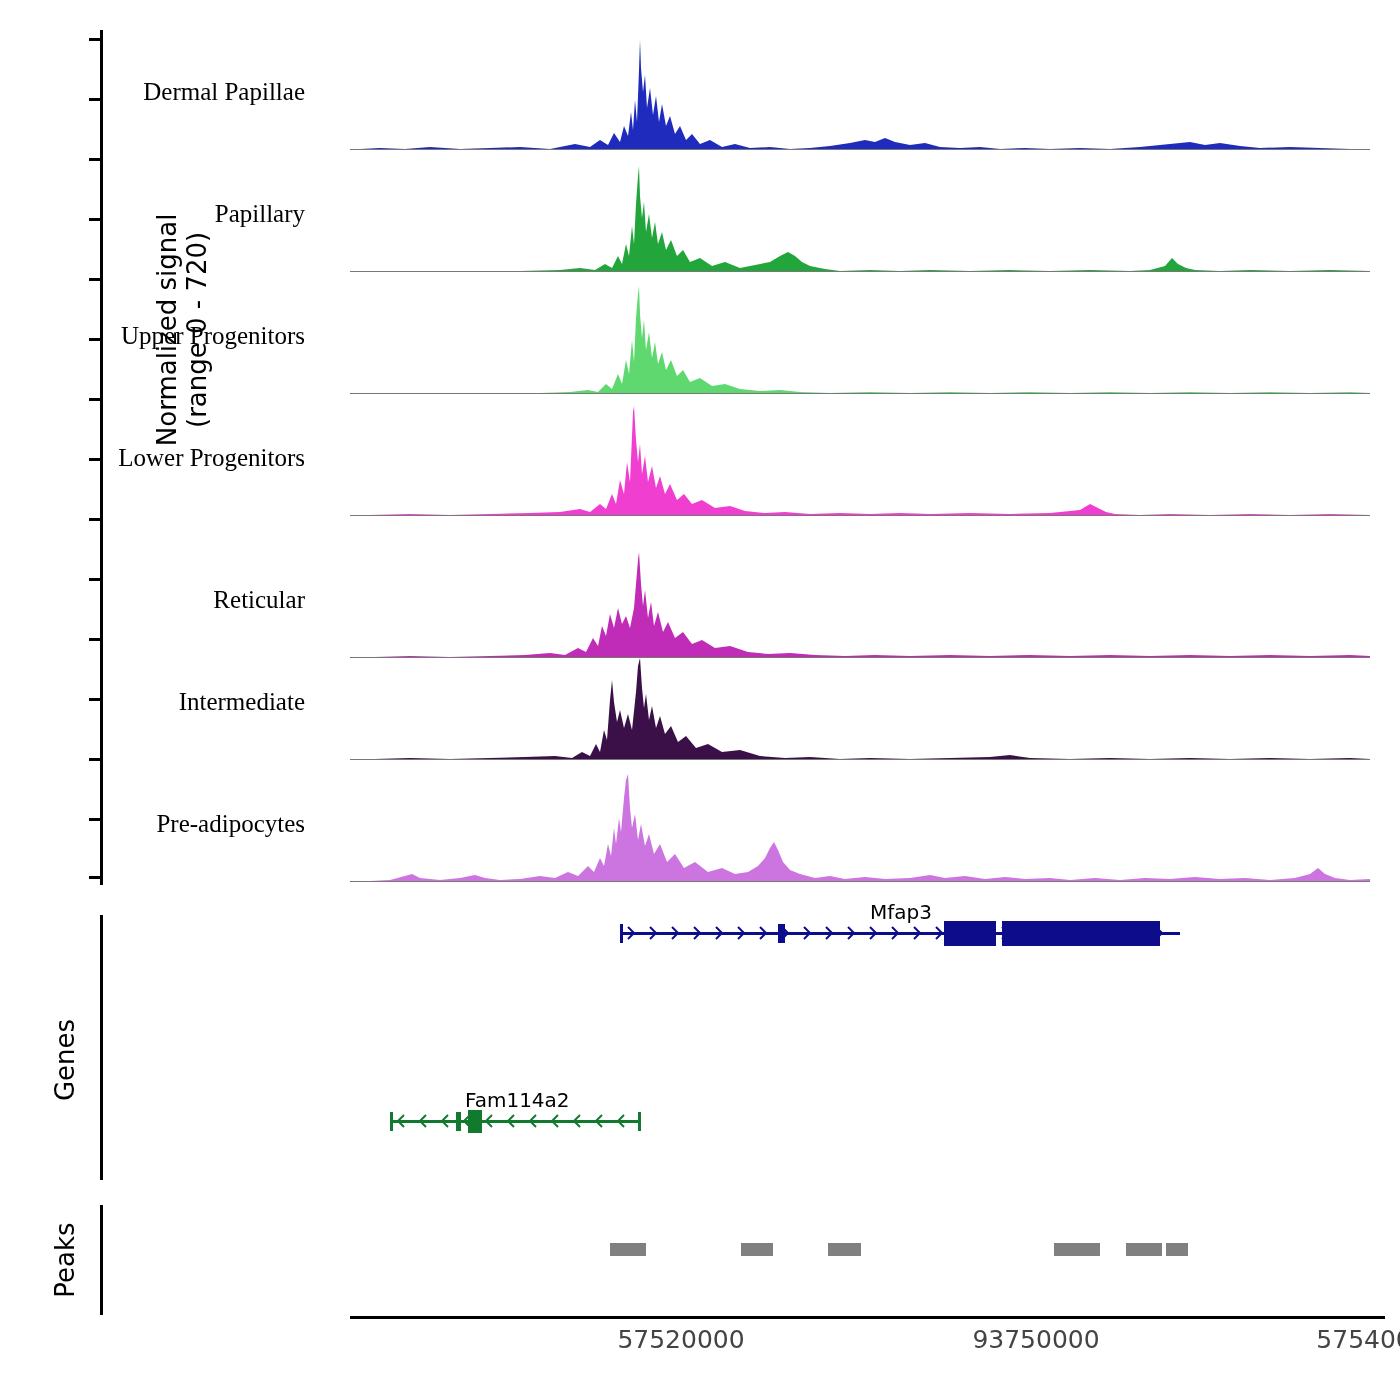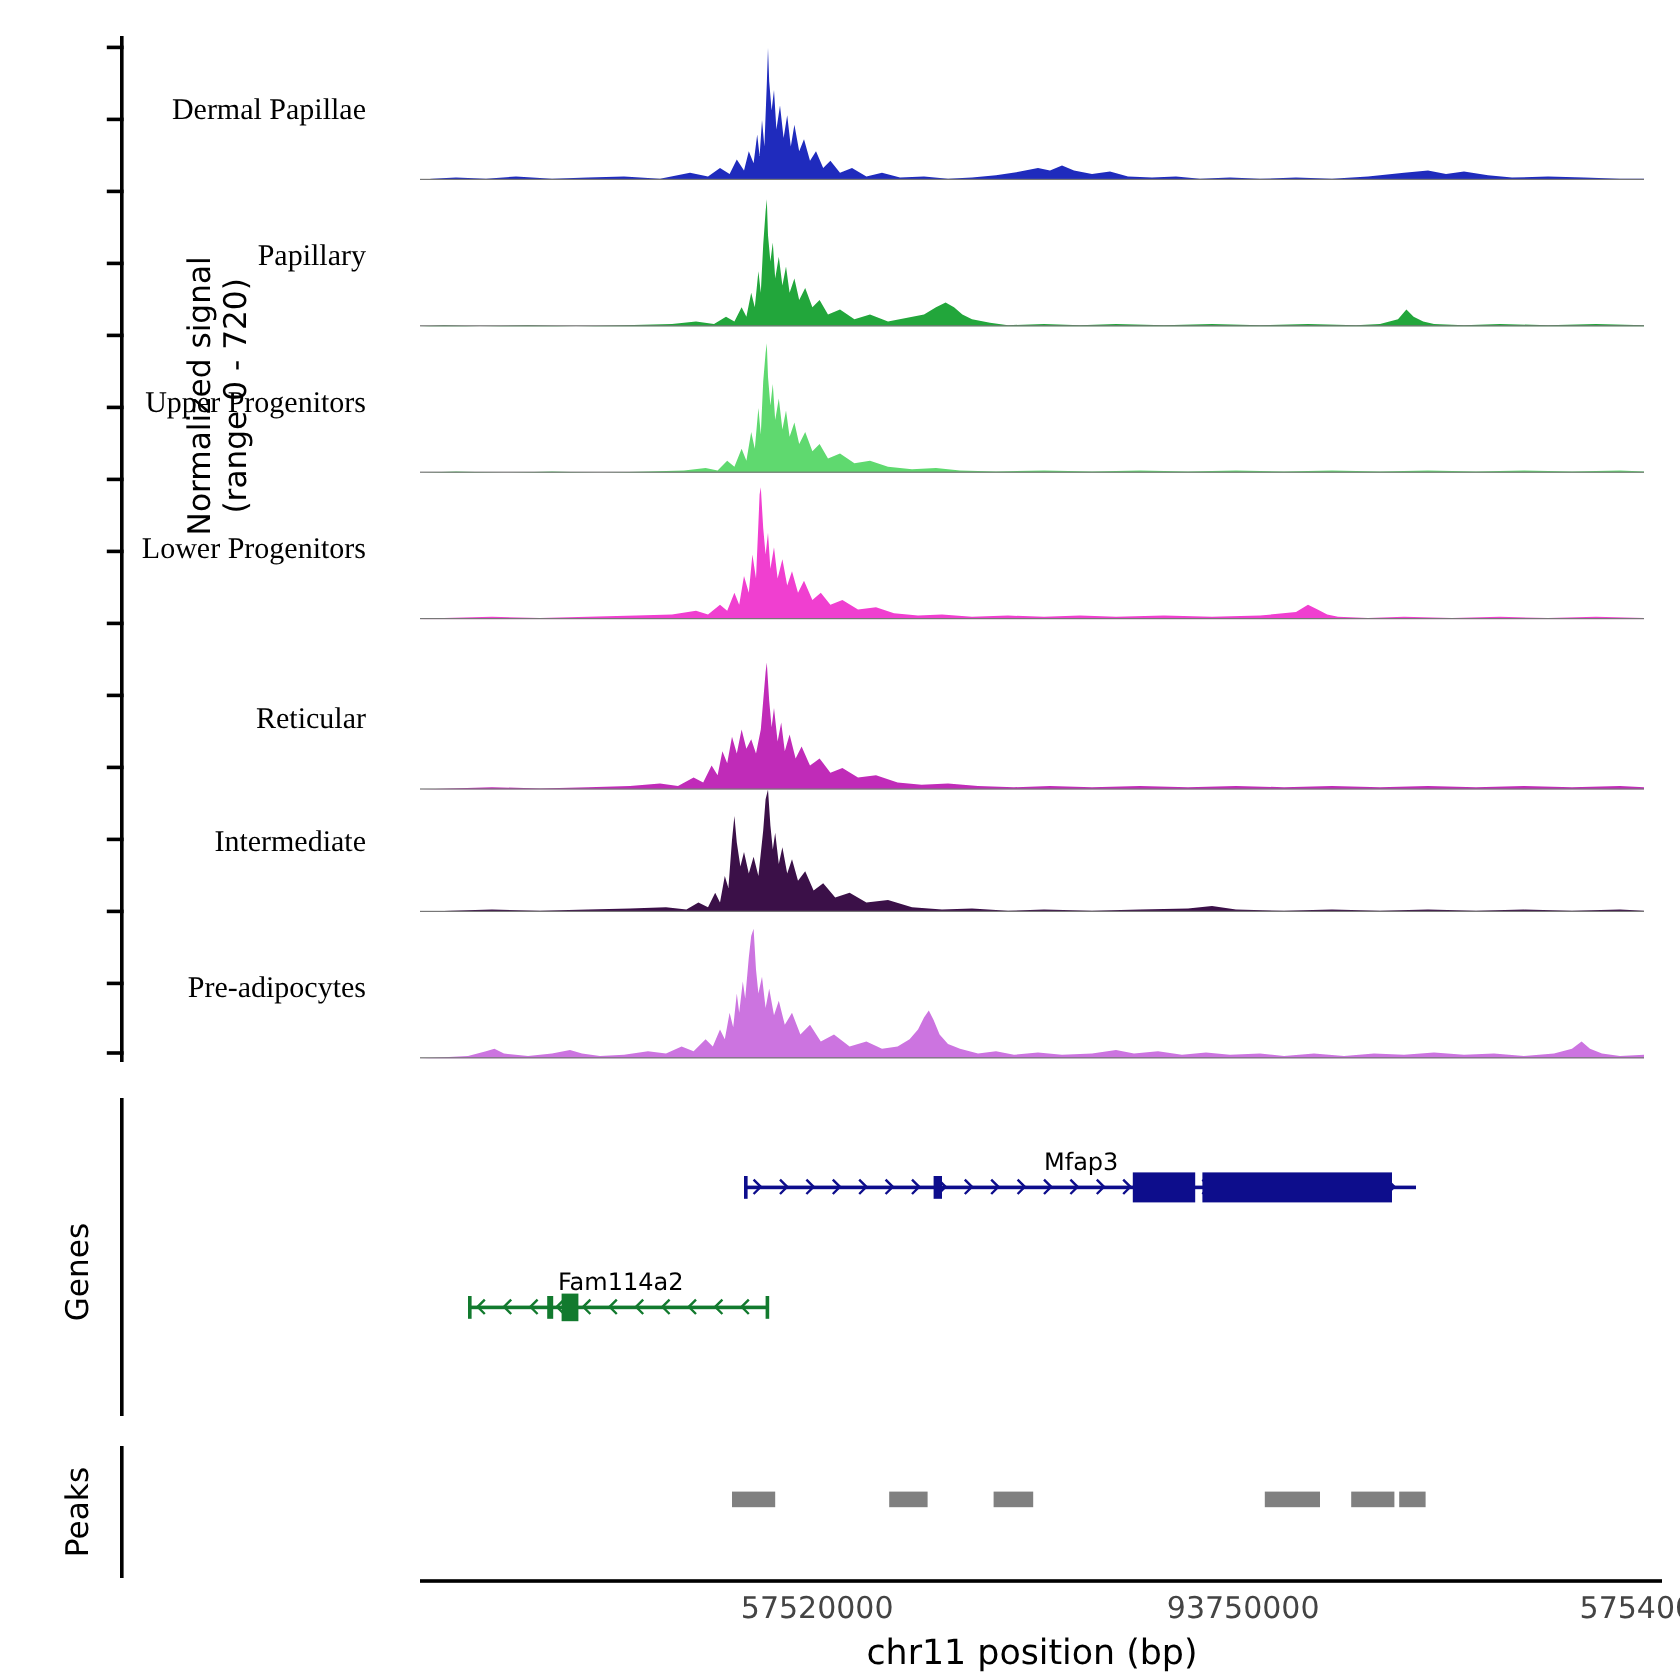--- a/index.html
+++ b/index.html
@@ -160,21 +160,21 @@
   </div>
 
   <div class="track" style="top:762px">
     <div class="track-label" style="top:48px">Pre-adipocytes</div>
     <svg viewBox="0 0 1020 120" preserveAspectRatio="none">
       <polygon points="0,120 20,119 40,118 55,114 62,112 70,116 90,118 110,116 125,113 135,116 150,118 170,117 190,114 205,116 218,110 228,114 238,104 244,110 250,96 254,104 258,82 261,94 264,66 266,82 269,56 271,70 274,36 276,18 278,12 280,46 282,66 285,52 288,78 291,62 295,84 299,72 304,92 310,82 317,100 325,92 334,106 345,100 358,110 372,106 385,112 398,110 408,104 415,96 420,86 424,80 428,88 433,100 440,108 450,112 465,116 480,114 495,117 515,115 535,117 560,116 580,113 595,116 615,114 635,117 655,115 675,117 700,116 720,118 745,116 770,118 795,116 820,117 845,115 870,117 895,116 920,118 945,116 960,112 968,106 975,112 985,116 1000,118 1020,117 1020,120" fill="#cc74e0"></polygon>
     </svg>
     <div class="baseline"></div>
   </div>
 
-  <div class="gene-row" style="top:960px">
+  <div class="gene-row" style="top:904px">
     <div class="gene-name" style="left:520px;top:-4px">Mfap3</div>
 
     <div class="gene-line" style="left:270px;width:560px;background:#0d0d8c;"></div>
     <svg style="position:absolute;left:270px;top:16px;width:560px;height:28px" viewBox="0 0 560 28" preserveAspectRatio="none">
       <g fill="none" stroke="#0d0d8c" stroke-width="2">
         <path d="M8 7 L14 13 L8 19"></path>
           <path d="M30 7 L36 13 L30 19"></path>
           <path d="M52 7 L58 13 L52 19"></path>
         <path d="M74 7 L80 13 L74 19"></path>
           <path d="M96 7 L102 13 L96 19"></path>
@@ -199,21 +199,21 @@
           <path d="M514 7 L520 13 L514 19"></path>
         <path d="M536 7 L542 13 L536 19"></path>
       </g>
     </svg>
     <div class="gene-tick" style="left:270px;background:#0d0d8c"></div>
     <div class="gene-block" style="left:428px;top:20px;width:7px;height:19px;background:#0d0d8c"></div>
     <div class="gene-block" style="left:594px;top:17px;width:52px;height:25px;background:#0d0d8c"></div>
     <div class="gene-block" style="left:652px;top:17px;width:158px;height:25px;background:#0d0d8c"></div>
   </div>
 
-  <div class="gene-row" style="top:1060px">
+  <div class="gene-row" style="top:1092px">
     <div class="gene-name" style="left:115px;top:-4px">Fam114a2</div>
     <div class="gene-line" style="left:40px;width:250px;background:#127a2e;"></div>
     <svg style="position:absolute;left:40px;top:16px;width:250px;height:28px" viewBox="0 0 250 28" preserveAspectRatio="none">
       <g fill="none" stroke="#127a2e" stroke-width="2">
         <path d="M14 7 L8 13 L14 19"></path>
           <path d="M36 7 L30 13 L36 19"></path>
           <path d="M58 7 L52 13 L58 19"></path>
         <path d="M80 7 L74 13 L80 19"></path>
           <path d="M102 7 L96 13 L102 19"></path>
           <path d="M124 7 L118 13 L124 19"></path>
@@ -236,15 +236,14 @@
     <div class="peak" style="left:478px;width:33px"></div>
     <div class="peak" style="left:704px;width:46px"></div>
     <div class="peak" style="left:776px;width:36px"></div>
     <div class="peak" style="left:816px;width:22px"></div>
   </div>
 
   <div id="x-axis-line"></div>
   <div class="xtick-label" style="left:681px">57520000</div>
   <div class="xtick-label" style="left:1036px">93750000</div>
   <div class="xtick-label" style="left:1372px">5754000</div>
-  <div id="x-axis-title">chr11 position (bp)</div>
 
 </div>
 
 </body></html>

